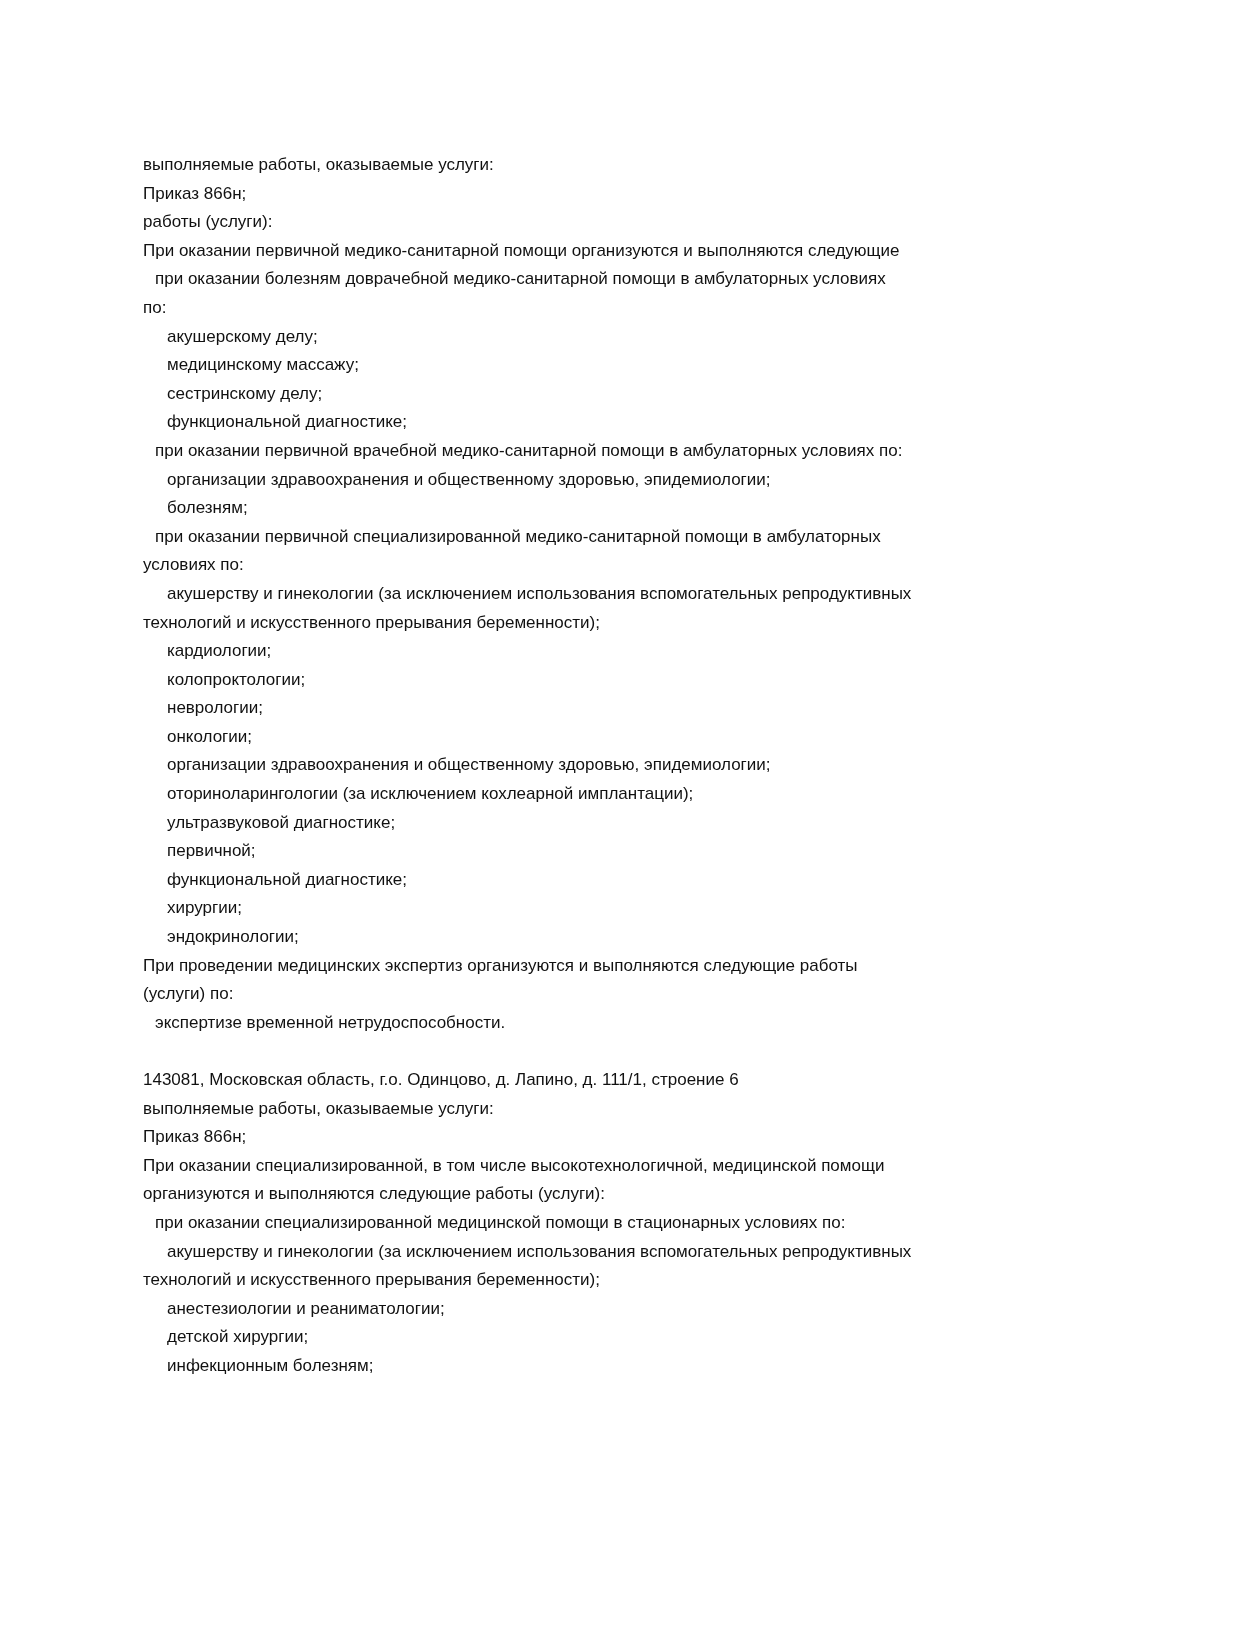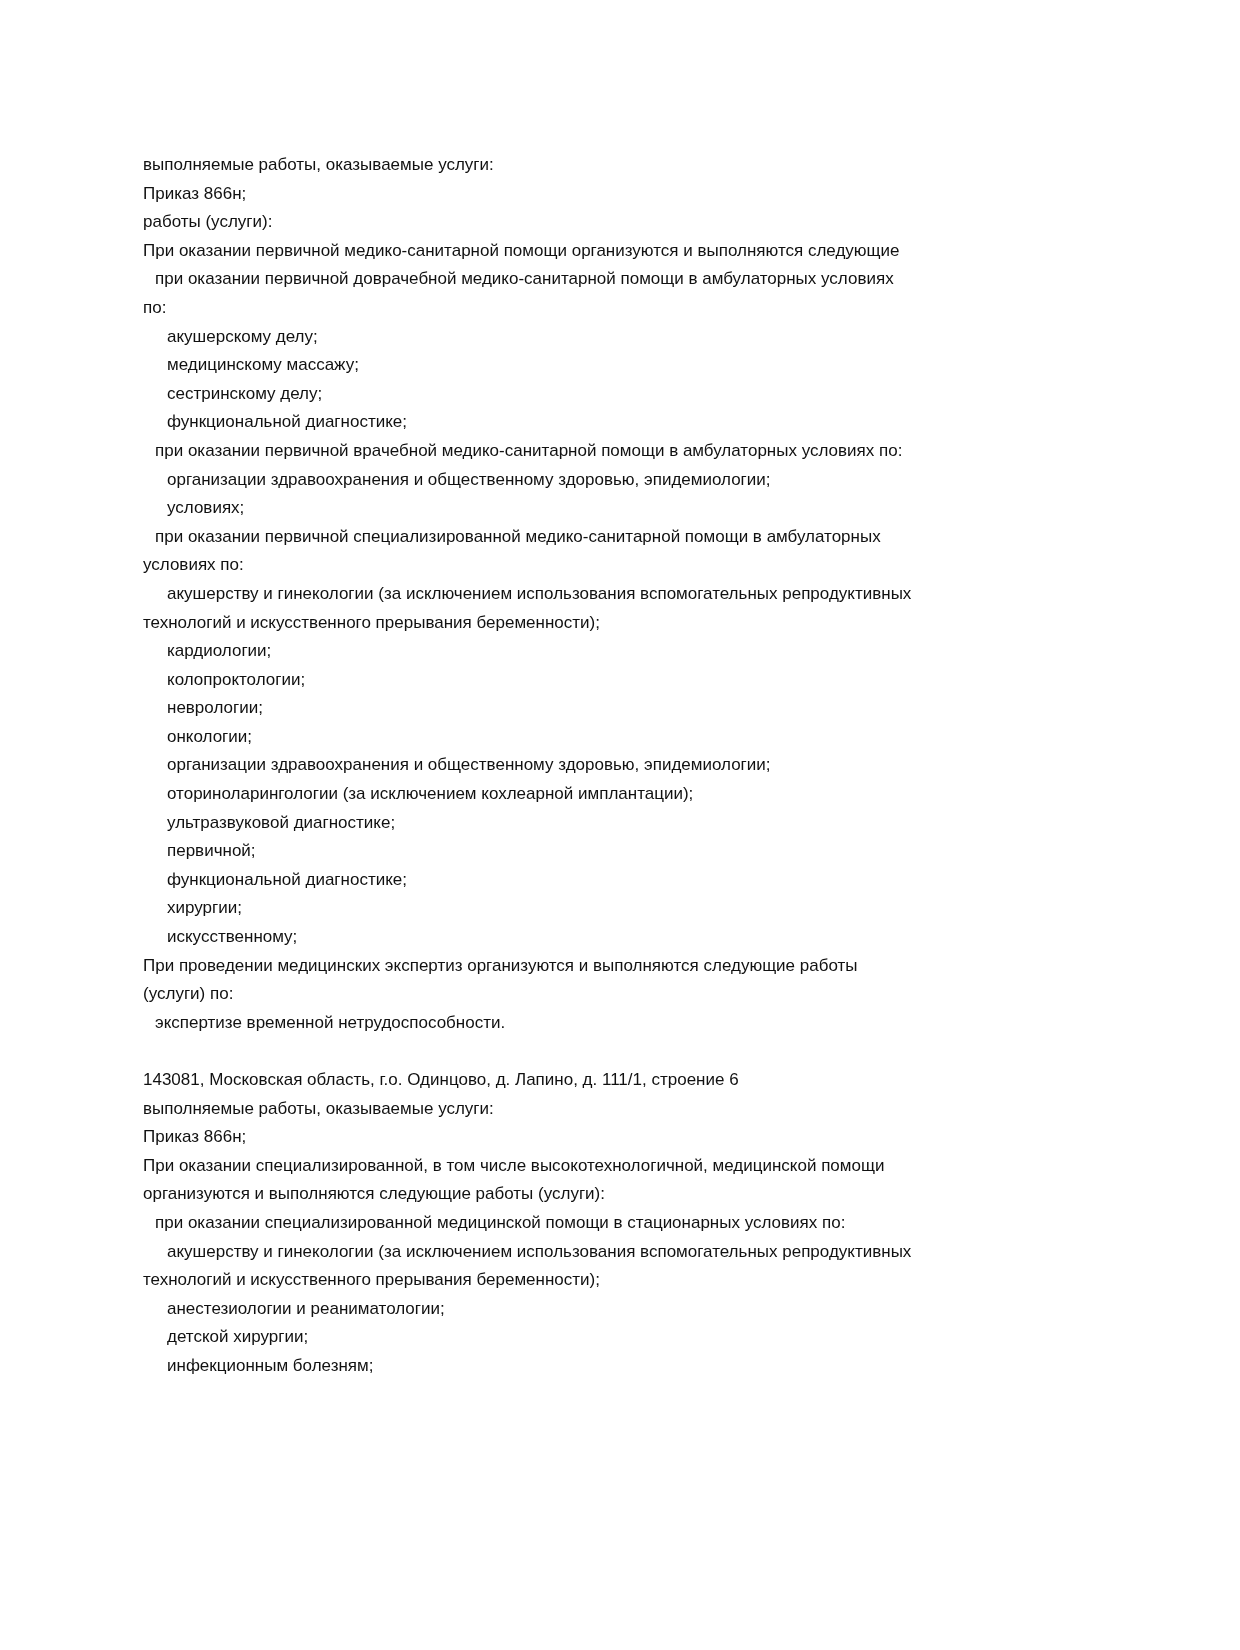--- a/index.html
+++ b/index.html
@@ -16,44 +16,44 @@
 </style>
 </head>
 <body>
 
 <div class="page">
   <div id="sec1">
       <p class="line">выполняемые работы, оказываемые услуги:</p>
       <p class="line">Приказ 866н;</p>
       <p class="line">работы (услуги):</p>
       <p class="line">При оказании первичной медико-санитарной помощи организуются и выполняются следующие</p>
-      <p class="line i1">при оказании первичной доврачебной медико-санитарной помощи в амбулаторных условиях</p>
+      <p class="line i1">при оказании болезням доврачебной медико-санитарной помощи в амбулаторных условиях</p>
       <p class="line">по:</p>
       <p class="line i2">акушерскому делу;</p>
       <p class="line i2">медицинскому массажу;</p>
       <p class="line i2">сестринскому делу;</p>
       <p class="line i2">функциональной диагностике;</p>
       <p class="line i1">при оказании первичной врачебной медико-санитарной помощи в амбулаторных условиях по:</p>
       <p class="line i2">организации здравоохранения и общественному здоровью, эпидемиологии;</p>
-      <p class="line i2">условиях;</p>
+      <p class="line i2">болезням;</p>
       <p class="line i1">при оказании первичной специализированной медико-санитарной помощи в амбулаторных</p>
       <p class="line">условиях по:</p>
       <p class="line i2">акушерству и гинекологии (за исключением использования вспомогательных репродуктивных</p>
       <p class="line">технологий и искусственного прерывания беременности);</p>
       <p class="line i2">кардиологии;</p>
       <p class="line i2">колопроктологии;</p>
       <p class="line i2">неврологии;</p>
       <p class="line i2">онкологии;</p>
       <p class="line i2">организации здравоохранения и общественному здоровью, эпидемиологии;</p>
       <p class="line i2">оториноларингологии (за исключением кохлеарной имплантации);</p>
       <p class="line i2">ультразвуковой диагностике;</p>
       <p class="line i2">первичной;</p>
       <p class="line i2">функциональной диагностике;</p>
       <p class="line i2">хирургии;</p>
-      <p class="line i2">искусственному;</p>
+      <p class="line i2">эндокринологии;</p>
       <p class="line">При проведении медицинских экспертиз организуются и выполняются следующие работы</p>
       <p class="line">(услуги) по:</p>
       <p class="line i1">экспертизе временной нетрудоспособности.</p>
     </div>
   <div class="gap"></div>
   <div id="sec2">
       <p class="line">143081, Московская область, г.о. Одинцово, д. Лапино, д. 111/1, строение 6</p>
       <p class="line">выполняемые работы, оказываемые услуги:</p>
       <p class="line">Приказ 866н;</p>
       <p class="line">При оказании специализированной, в том числе высокотехнологичной, медицинской помощи</p>

